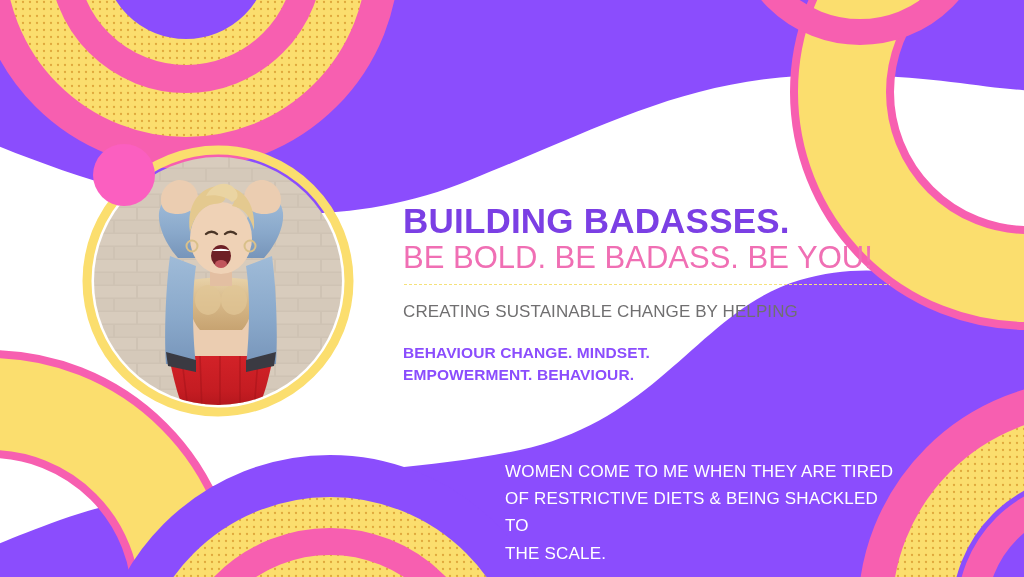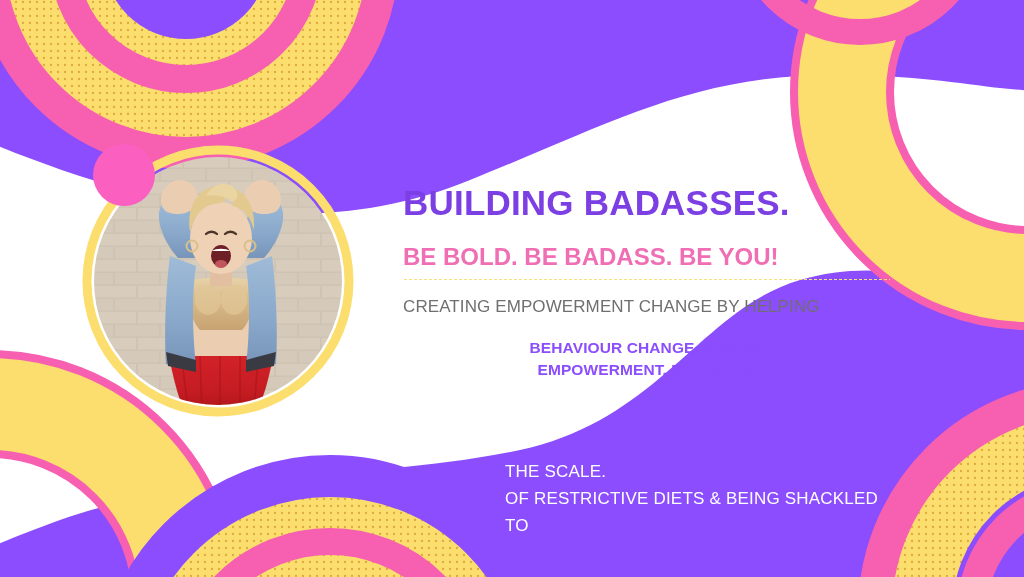--- a/index.html
+++ b/index.html
@@ -13,33 +13,33 @@
   #banner {
     position:absolute; inset:0;
     width:1024px; height:577px;
     overflow:hidden;
   }
   #art { position:absolute; inset:0; width:1024px; height:577px; }
 
   
   .copy {
     position:absolute;
-    left:403px; top:185px;
+    left:403px; top:203px;
     width:500px;
   }
   .headline {
     font-size:35px; font-weight:bold;
     letter-spacing:.2px;
     color:#7B3FE4;
     line-height:1.05;
     white-space:nowrap;
   }
   .subhead {
-    margin-top:22px;
-    font-size:24px; font-weight:bold;
+    margin-top:2px;
+    font-size:31px; font-weight:normal;
     color:#F06FB4;
     line-height:1.05;
     white-space:nowrap;
   }
   .divider {
     margin-top:9px;
     width:487px; height:3px;
     background-image:radial-gradient(#F6E27A 45%, transparent 46%);
     background-size:5px 3px;
     background-repeat:repeat-x;
@@ -50,21 +50,20 @@
     color:#706F70;
     line-height:1.45;
     letter-spacing:.1px;
   }
   .tagline {
     margin-top:17px;
     font-size:15.5px; font-weight:bold;
     color:#8B4DFD;
     line-height:1.42;
     letter-spacing:.1px;
-    text-align:center;
   }
   .footer-copy {
     position:absolute;
     left:505px; top:458px;
     width:400px;
     font-size:17px;
     color:#FFFFFF;
     line-height:1.6;
     letter-spacing:.2px;
   }
@@ -215,27 +214,28 @@
   </svg>
 
   <div class="copy">
     <div class="headline">BUILDING BADASSES.</div>
 
     <div class="subhead">BE BOLD. BE BADASS. BE YOU!</div>
 
     <div class="divider"></div>
 
     <div class="body-copy">
-      <span class="ln">CREATING EMPOWERMENT CHANGE BY HELPING</span>
+      <span class="ln">CREATING SUSTAINABLE CHANGE BY HELPING</span>
     </div>
 
     <div class="tagline">
       <span class="ln">BEHAVIOUR CHANGE. MINDSET.</span>
       <span class="ln">EMPOWERMENT. BEHAVIOUR.</span>
     </div>
   </div>
 
   <div class="footer-copy">
+    <span class="ln">WOMEN COME TO ME WHEN THEY ARE TIRED</span>
+    <span class="ln">OF RESTRICTIVE DIETS &amp; BEING SHACKLED TO</span>
     <span class="ln">THE SCALE.</span>
-    <span class="ln">OF RESTRICTIVE DIETS &amp; BEING SHACKLED TO</span>
   </div>
 
 </div>
 
 </body></html>

